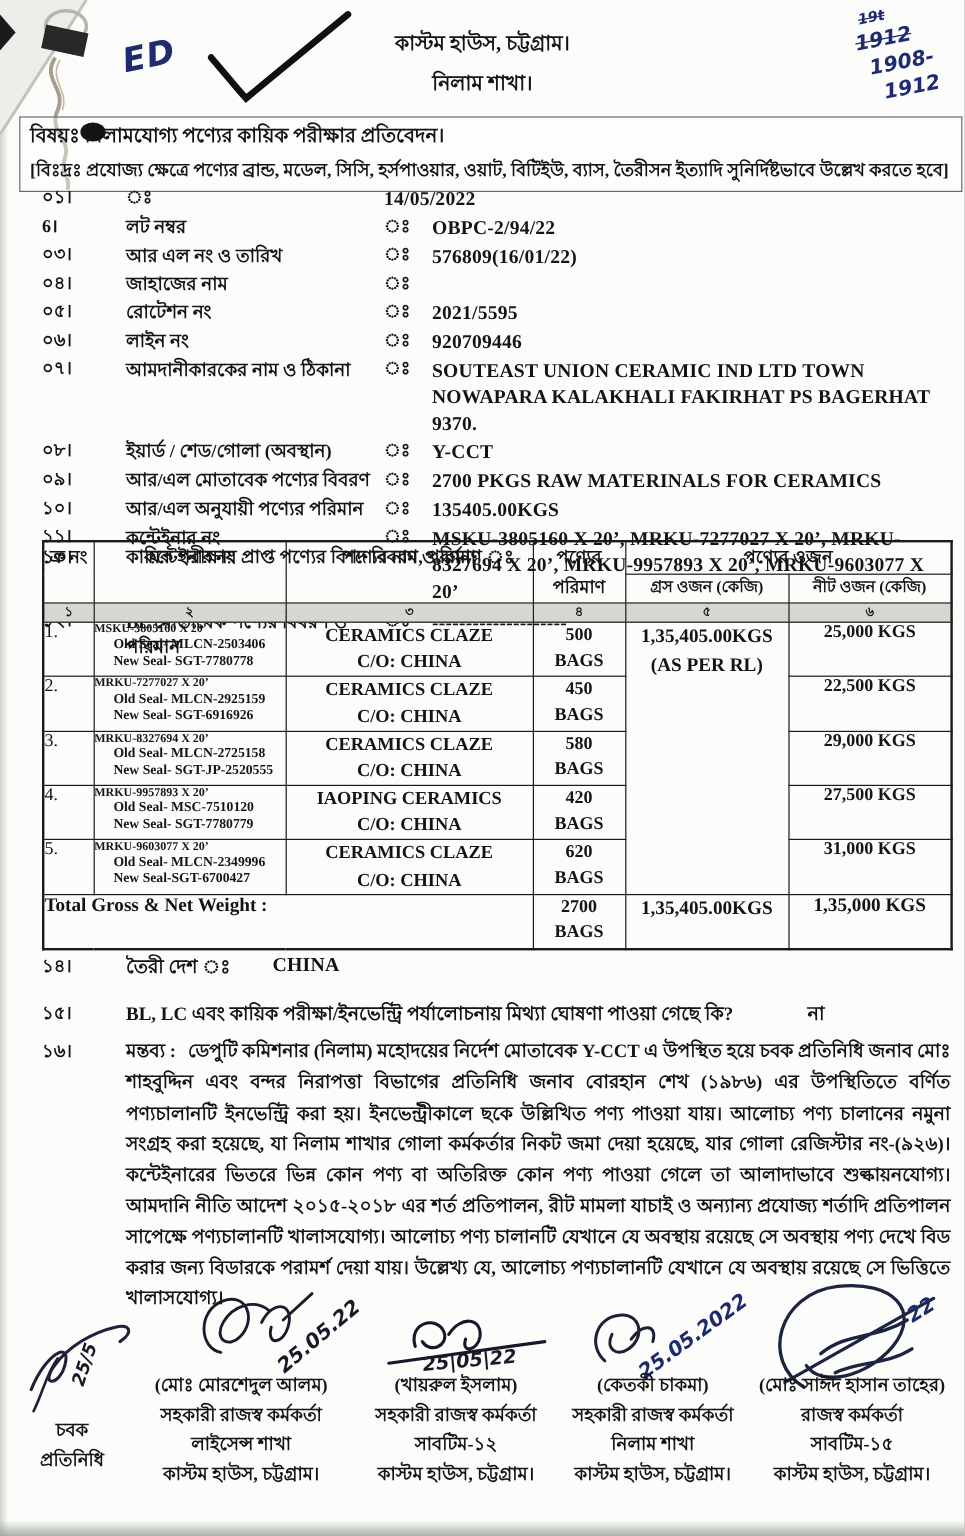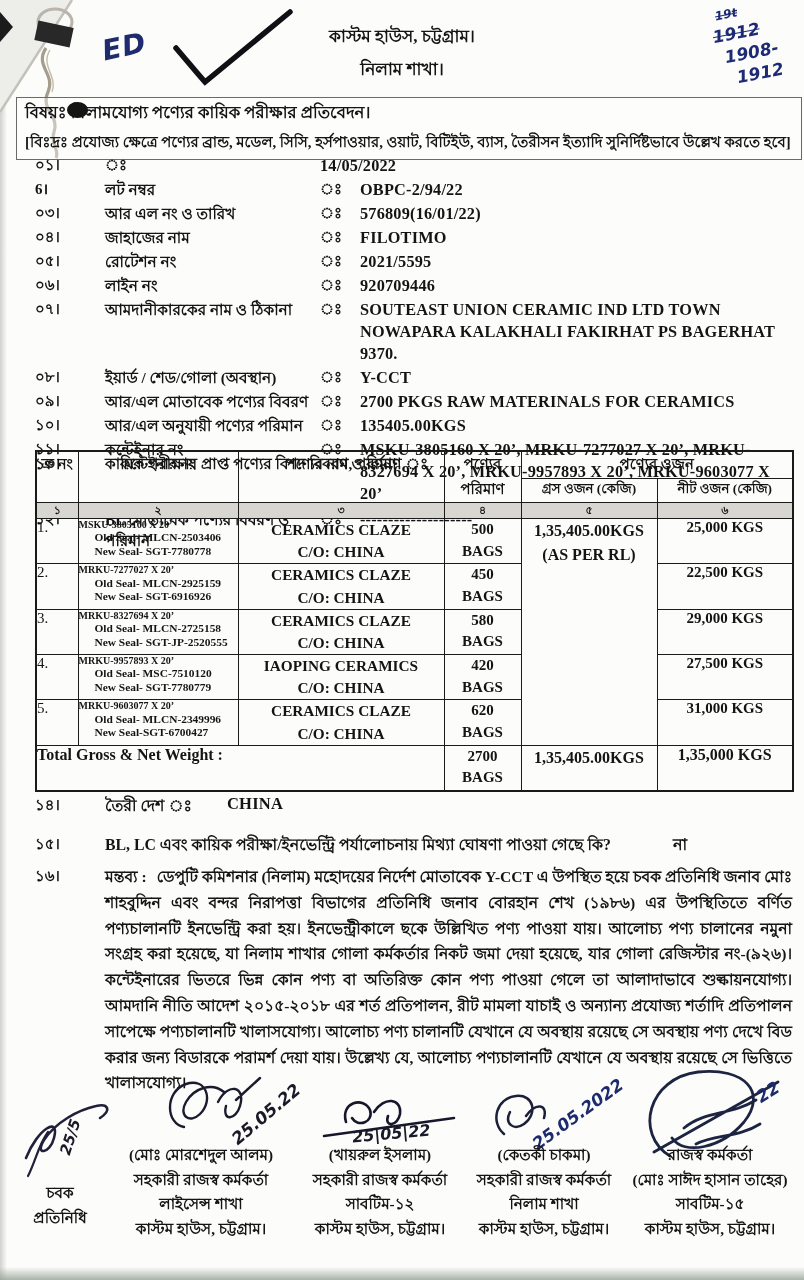--- a/index.html
+++ b/index.html
@@ -136,21 +136,20 @@
     <div class="frow">
       <span class="f-no">০৩।</span>
       <span class="f-label">আর এল নং ও তারিখ</span>
       <span class="f-colon">ঃ</span>
       <span class="f-value">576809(16/01/22)</span>
     </div>
     <div class="frow">
       <span class="f-no">০৪।</span>
       <span class="f-label">জাহাজের নাম</span>
       <span class="f-colon">ঃ</span>
-      <span class="f-value">FILOTIMO</span>
     </div>
     <div class="frow">
       <span class="f-no">০৫।</span>
       <span class="f-label">রোটেশন নং</span>
       <span class="f-colon">ঃ</span>
       <span class="f-value">2021/5595</span>
     </div>
     <div class="frow">
       <span class="f-no">০৬।</span>
       <span class="f-label">লাইন নং</span>
@@ -395,20 +394,20 @@
       <div>সাবটিম-১২</div>
       <div>কাস্টম হাউস, চট্টগ্রাম।</div>
     </div>
     <div class="sig-col sc4">
       <div>(কেতকী চাকমা)</div>
       <div>সহকারী রাজস্ব কর্মকর্তা</div>
       <div>নিলাম শাখা</div>
       <div>কাস্টম হাউস, চট্টগ্রাম।</div>
     </div>
     <div class="sig-col sc5">
+      <div>(মোঃ সাঈদ হাসান তাহের)</div>
       <div>রাজস্ব কর্মকর্তা</div>
-      <div>(মোঃ সাঈদ হাসান তাহের)</div>
       <div>সাবটিম-১৫</div>
       <div>কাস্টম হাউস, চট্টগ্রাম।</div>
     </div>
   </div>
 
 </div>
 
 </body></html>

